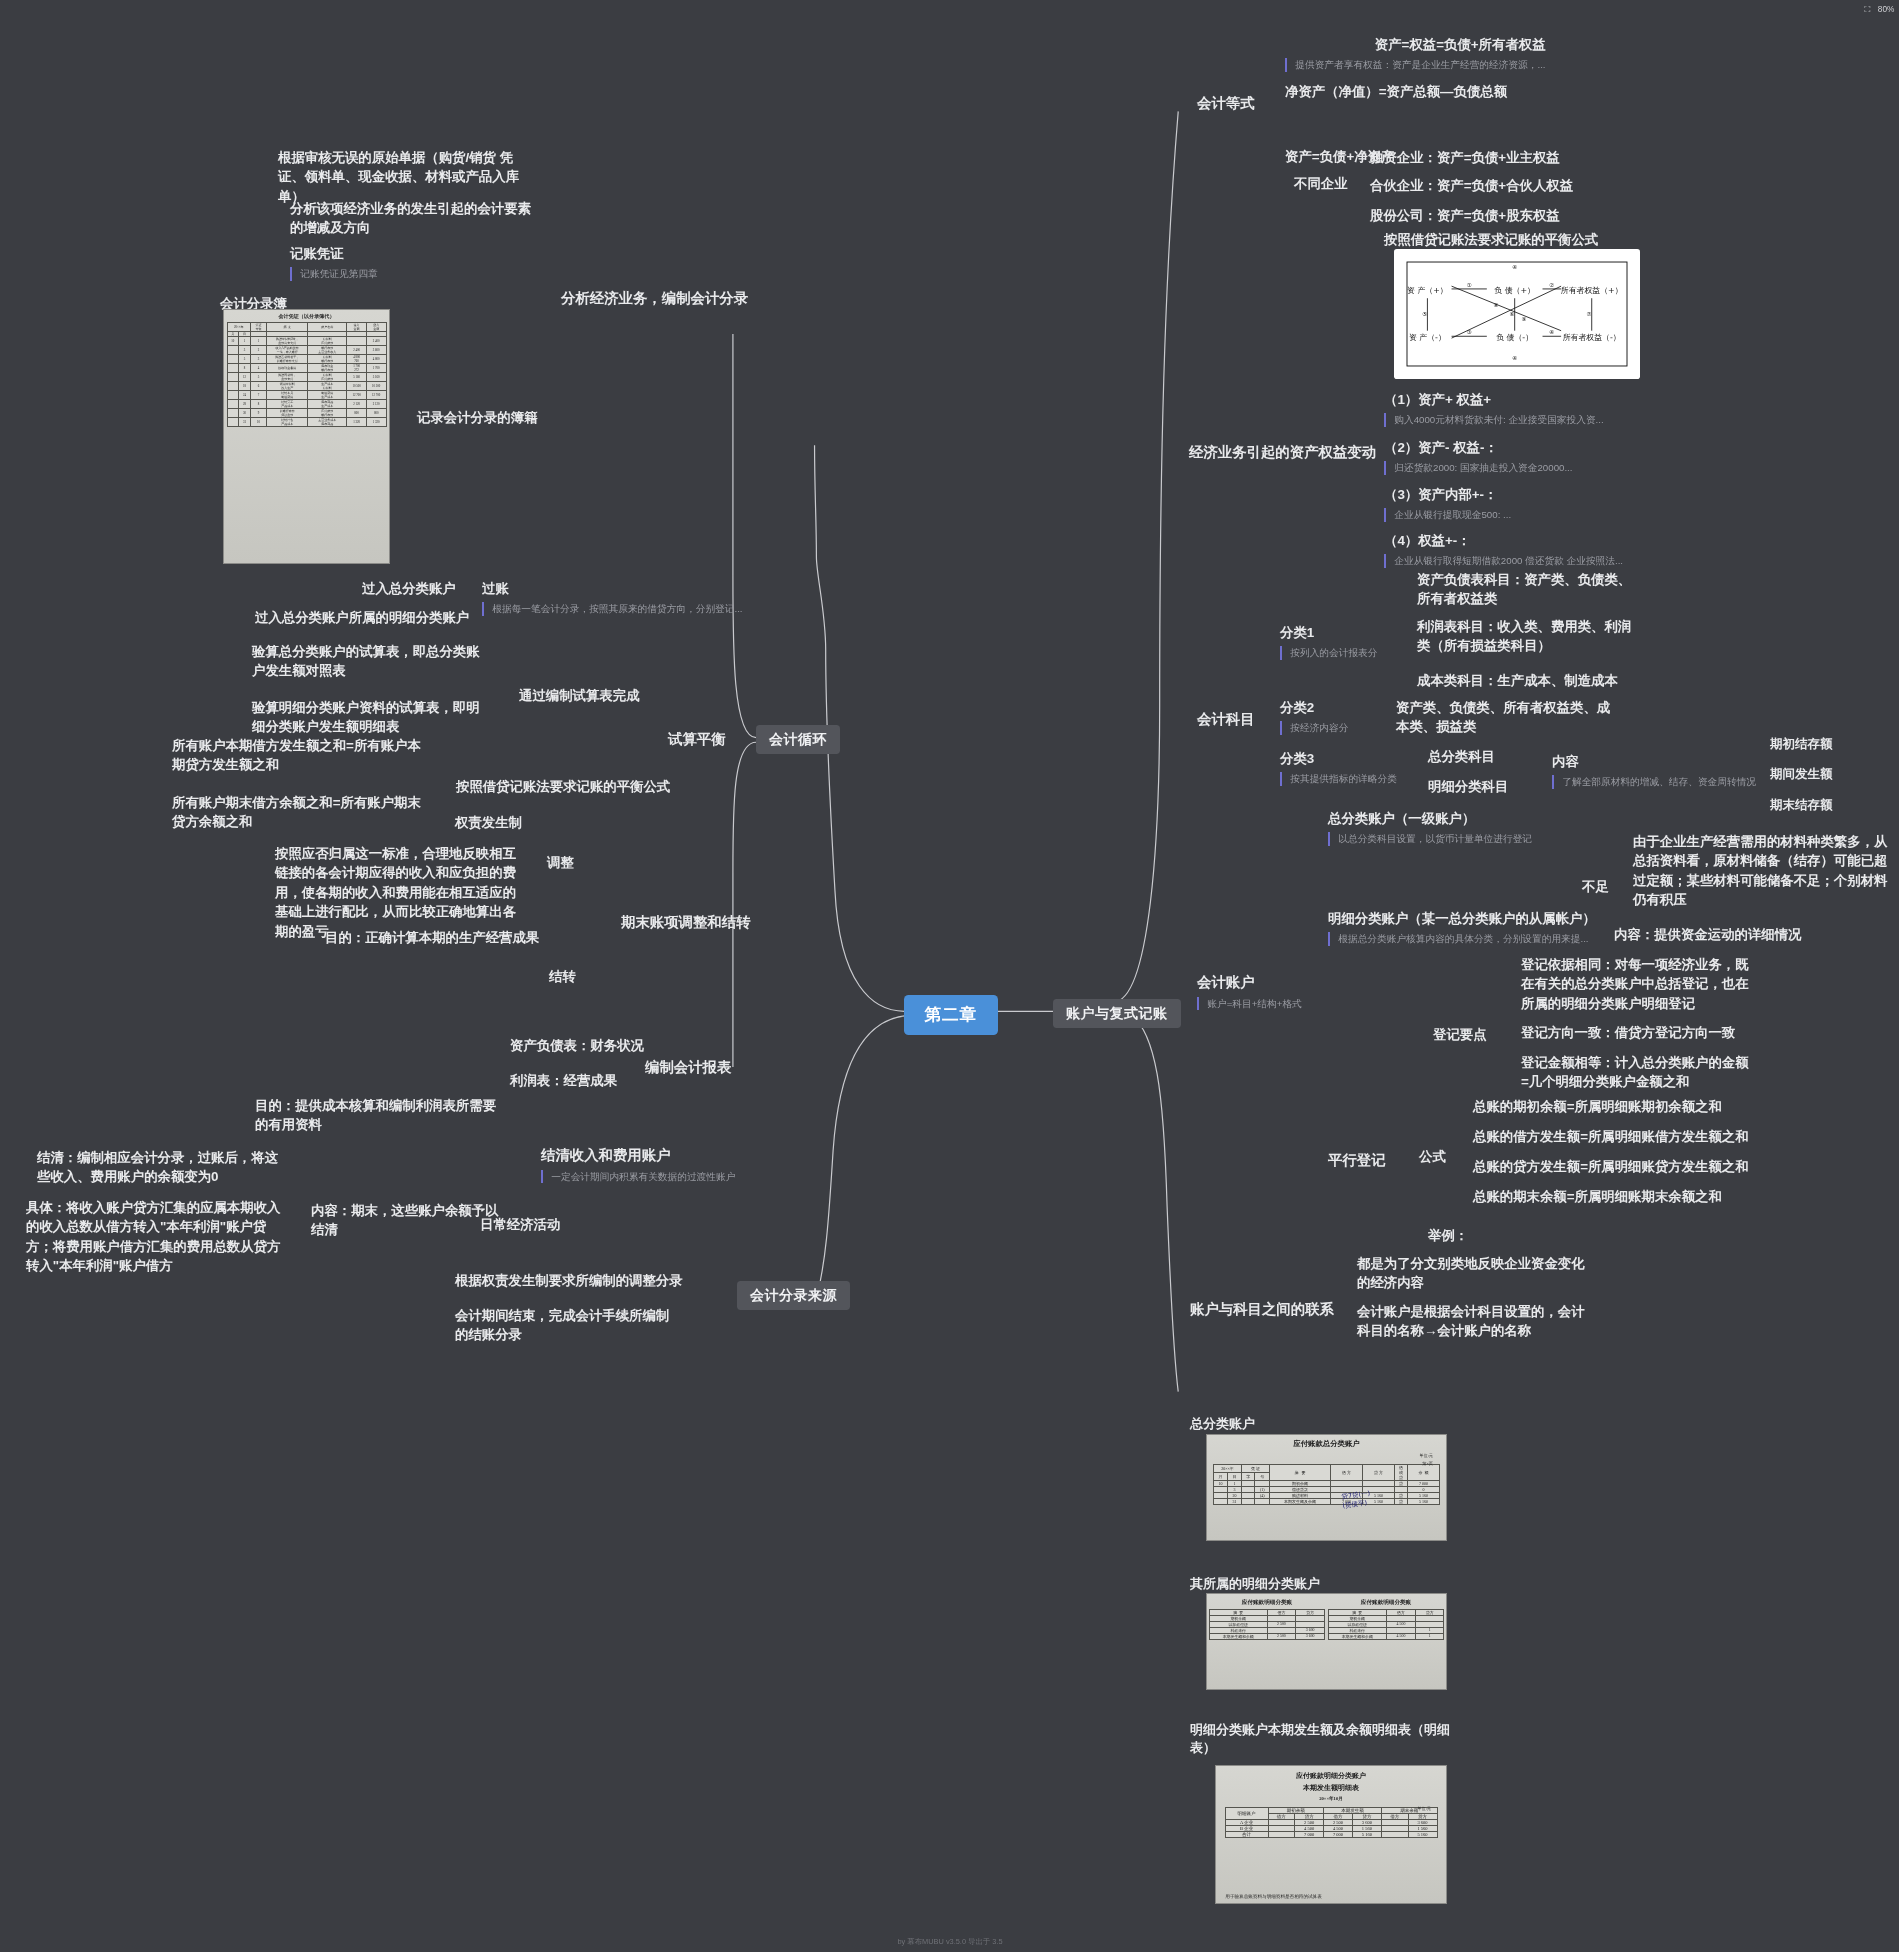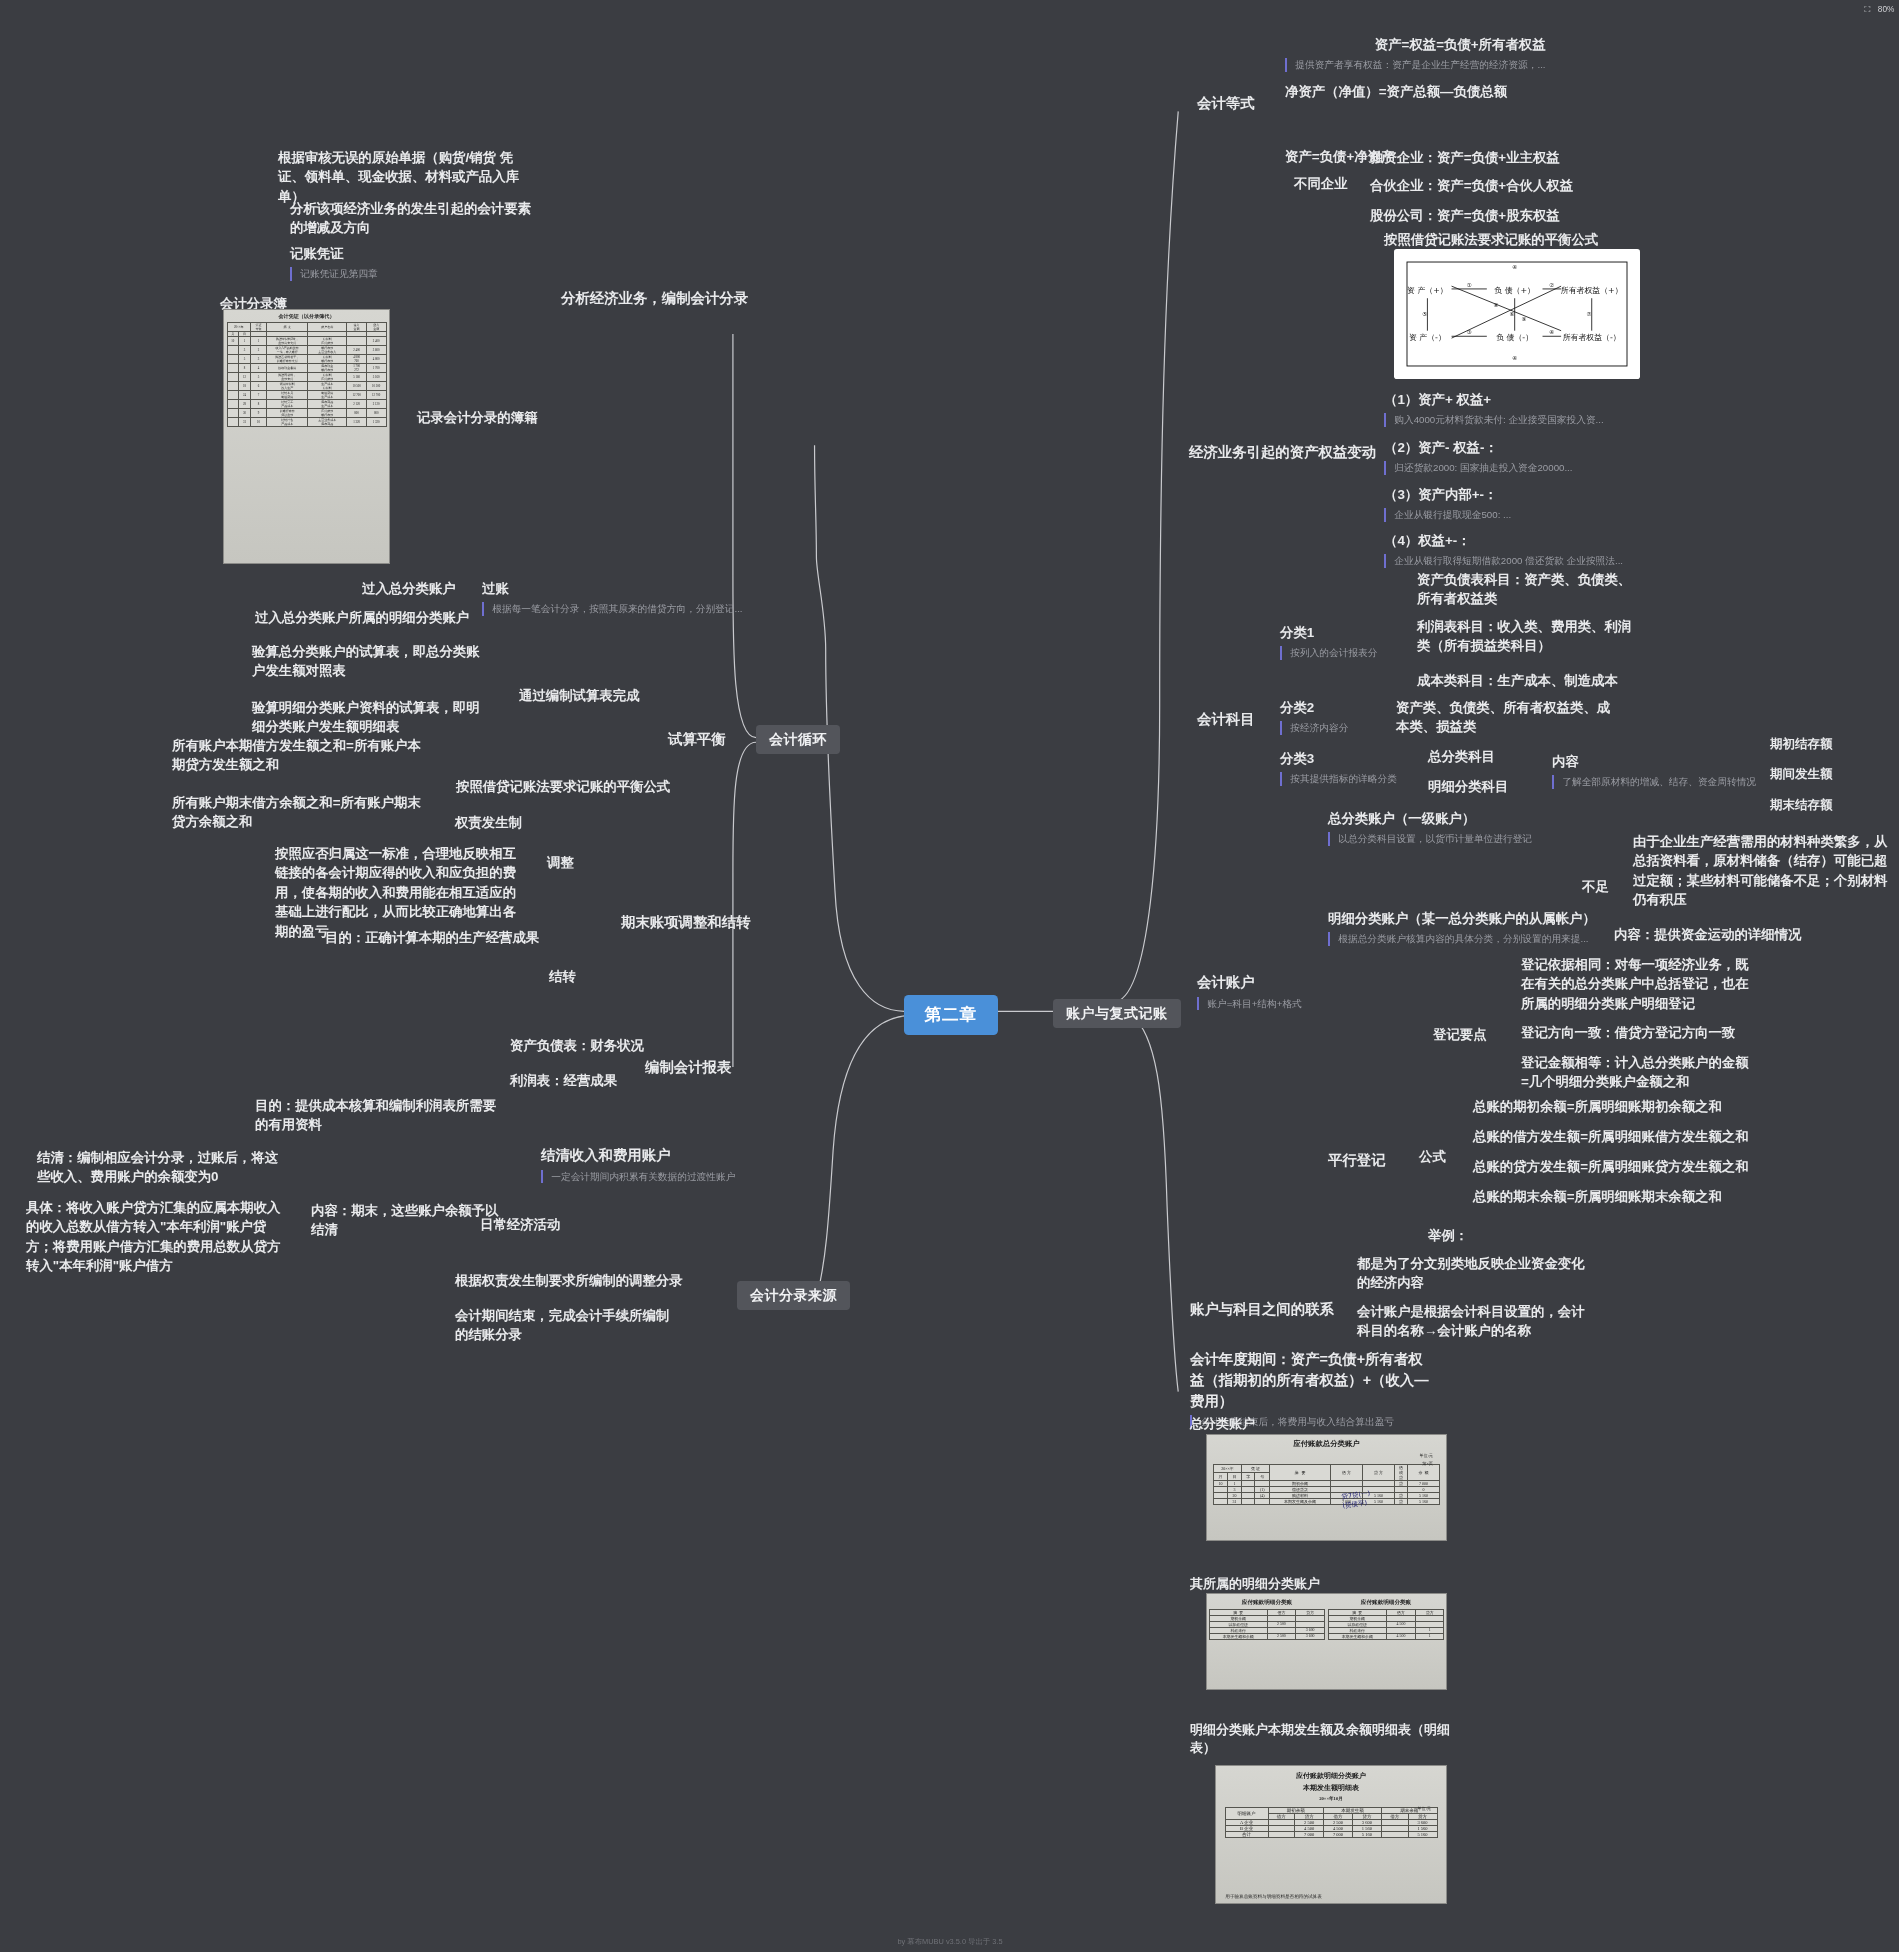--- a/index.html
+++ b/index.html
@@ -446,24 +446,20 @@
   <div class="node lvl3" style="left:1473px; top:1097px;">总账的期初余额=所属明细账期初余额之和</div>
   <div class="node lvl3" style="left:1473px; top:1127px;">总账的借方发生额=所属明细账借方发生额之和</div>
   <div class="node lvl3" style="left:1473px; top:1157px;">总账的贷方发生额=所属明细账贷方发生额之和</div>
   <div class="node lvl3" style="left:1473px; top:1187px;">总账的期末余额=所属明细账期末余额之和</div>
   <div class="node lvl3" style="left:1428px; top:1226px;">举例：</div>
 
   <div class="node lvl2" style="left:1190px; top:1299px;">账户与科目之间的联系</div>
   <div class="node lvl3" style="left:1357px; top:1254px; width:234px;">都是为了分文别类地反映企业资金变化的经济内容</div>
   <div class="node lvl3" style="left:1357px; top:1302px; width:234px;">会计账户是根据会计科目设置的，会计科目的名称→会计账户的名称</div>
 
-  <div class="node lvl2" style="left:1190px; top:1349px; width:241px;">
-    <div>会计年度期间：资产=负债+所有者权益（指期初的所有者权益）+（收入—费用）</div>
-    <div class="note">会计年度结束后，将费用与收入结合算出盈亏</div>
-  </div>
 
   <div class="imgcap" style="left:1190px; top:1415px;">总分类账户</div>
   <div class="imgbox" style="left:1206px; top:1434px; width:241px; height:107px;">
     <div class="ledger">
       <div class="lt" style="font-size:7.4px; padding-top:3.7px;">应付账款总分类账户</div>
       <div style="position:absolute; right:13px; top:17.6px; font-size:4.2px;">单位:元</div>
       <div style="position:absolute; right:13px; top:26px; font-size:4.2px;">第×页</div>
       <table class="mini" style="font-size:4px; width:227px; margin-top:15px;">
         <tbody>
             <tr>

